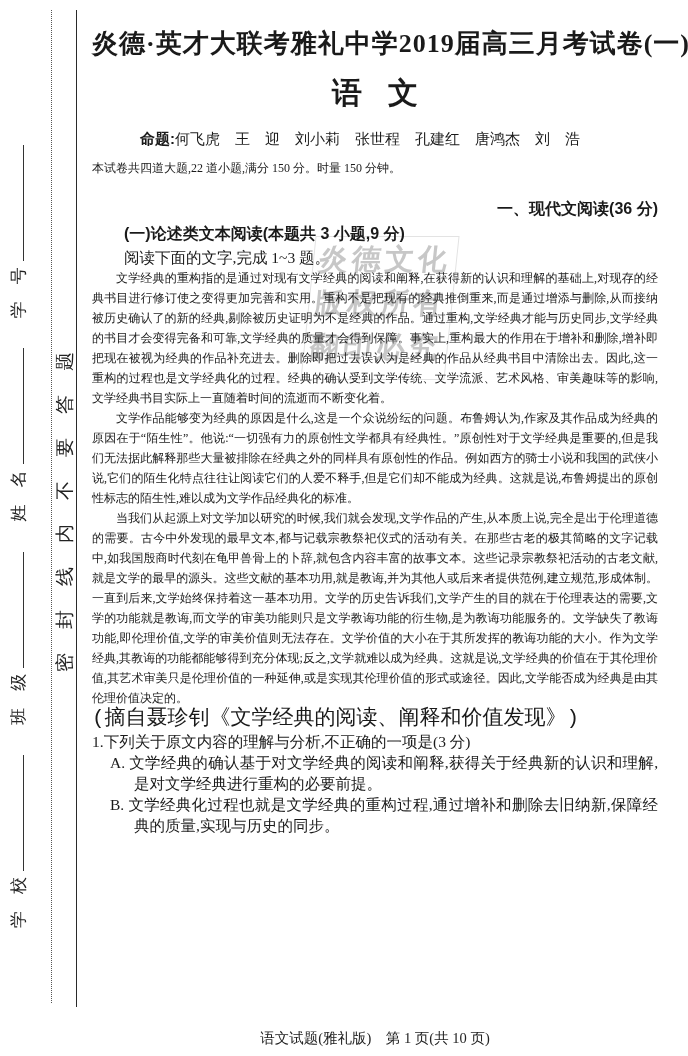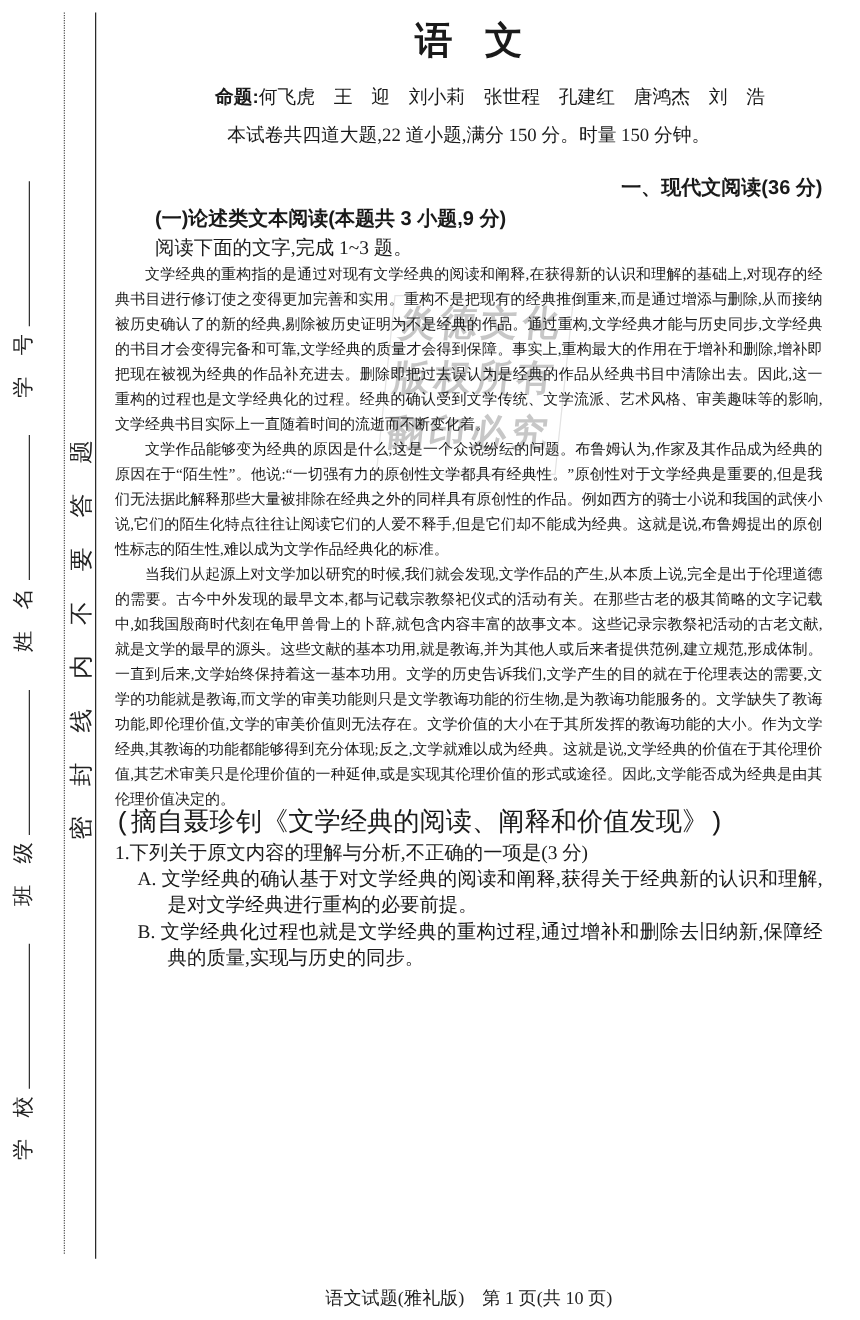--- a/index.html
+++ b/index.html
@@ -29,22 +29,22 @@
         transform:skewX(-6deg);font-weight:bold;}
 
   
   .main{position:absolute;left:92px;top:0;width:566px;z-index:1;}
   .paper-title{margin-top:26px;text-align:center;font-size:26px;font-weight:bold;
         letter-spacing:1px;white-space:nowrap;}
   .paper-subject{margin-top:12px;text-align:center;font-size:30px;font-weight:bold;
         letter-spacing:26px;text-indent:26px;
         font-family:"Liberation Sans","DejaVu Sans",sans-serif;}
   .staff{margin-top:14px;padding-left:48px;font-size:15px;line-height:22px;}
-  .staff-label{font-weight:bold;font-family:Liberation Sans, sans-serif;margin-left:32px;}
-  .exam-info{margin-top:10px;text-align:center;font-size:15px;}
+  .staff-label{font-weight:bold;font-family:Liberation Sans, sans-serif;}
+  .exam-info{margin-top:10px;text-align:left;font-size:12px;}
 
   .section-heading{margin-top:22px;font-size:16px;font-weight:bold;
         font-family:"Liberation Sans","DejaVu Sans",sans-serif;text-align:right;}
   .subsection-heading{margin-top:4px;padding-left:32px;font-size:16px;font-weight:bold;
         font-family:"Liberation Sans","DejaVu Sans",sans-serif;}
   .instruction{padding-left:32px;font-size:15.5px;line-height:21px;margin-top:2px;}
 
   .reading-text p{margin:0;font-size:12px;line-height:20px;text-align:justify;
         text-indent:2em;}
   .attribution{font-size:21px;line-height:21px;text-align:left;padding-right:4px;font-family:Liberation Mono, monospace;}
@@ -72,20 +72,21 @@
     <span class="seal-field"><span>班　级</span><span class="blank"></span></span>
     <span class="seal-field"><span>姓　名</span><span class="blank"></span></span>
     <span class="seal-field"><span>学　号</span><span class="blank"></span></span>
   </div>
   <div class="seal-line-dotted"></div>
   <div class="seal-warning">密封线内不要答题</div>
   <div class="seal-line-solid"></div>
 
   <div class="main">
 
+    <div class="paper-title">炎德·英才大联考雅礼中学2019届高三月考试卷(一)</div>
     <div class="paper-subject">语文</div>
 
     <div class="staff">
       <div>
         <span class="staff-label">命题:</span><span>何飞虎　王　迎　刘小莉　张世程　孔建红　唐鸿杰　刘　浩</span>
       </div>
     </div>
 
     <div class="exam-info">本试卷共四道大题,22 道小题,满分 150 分。时量 150 分钟。</div>
 

